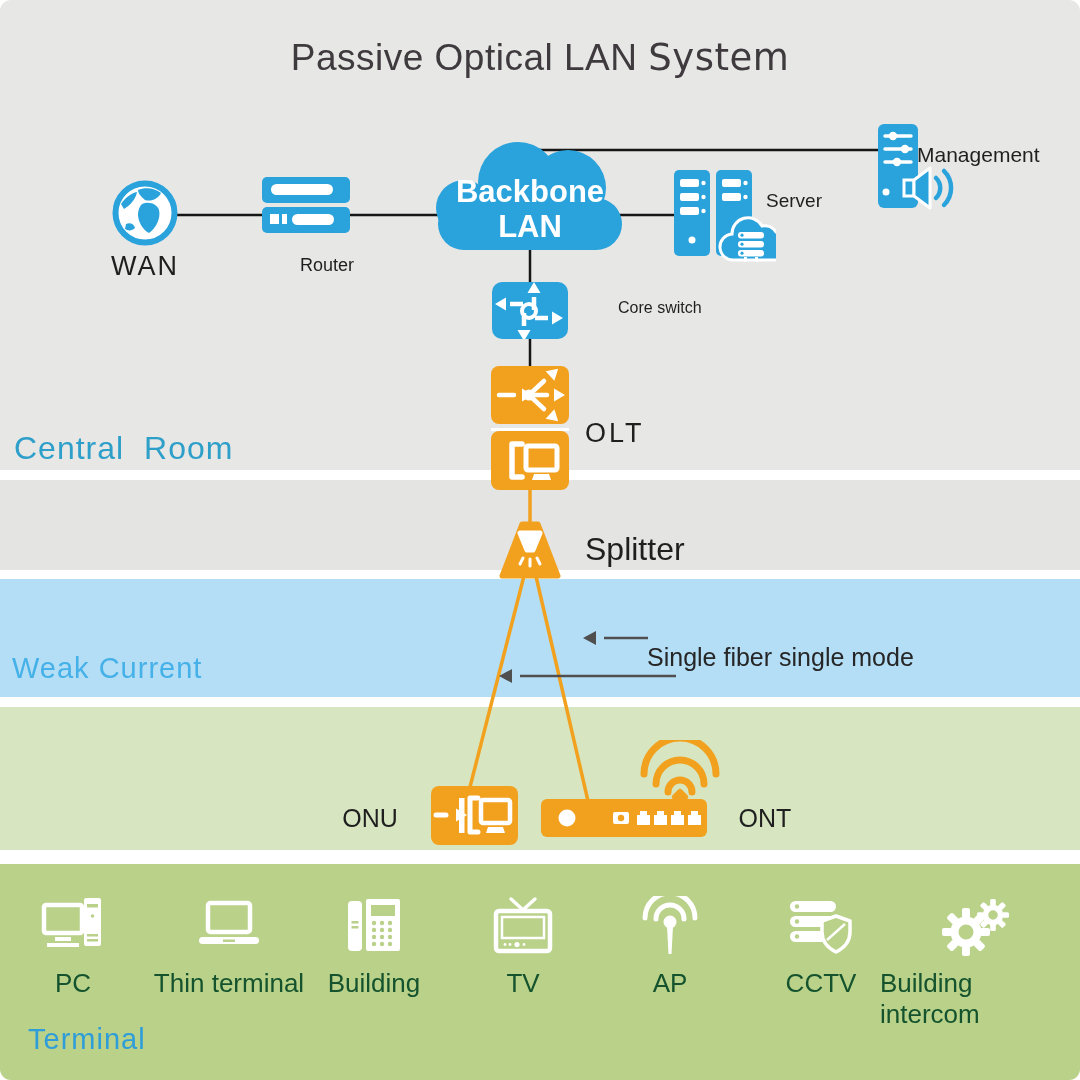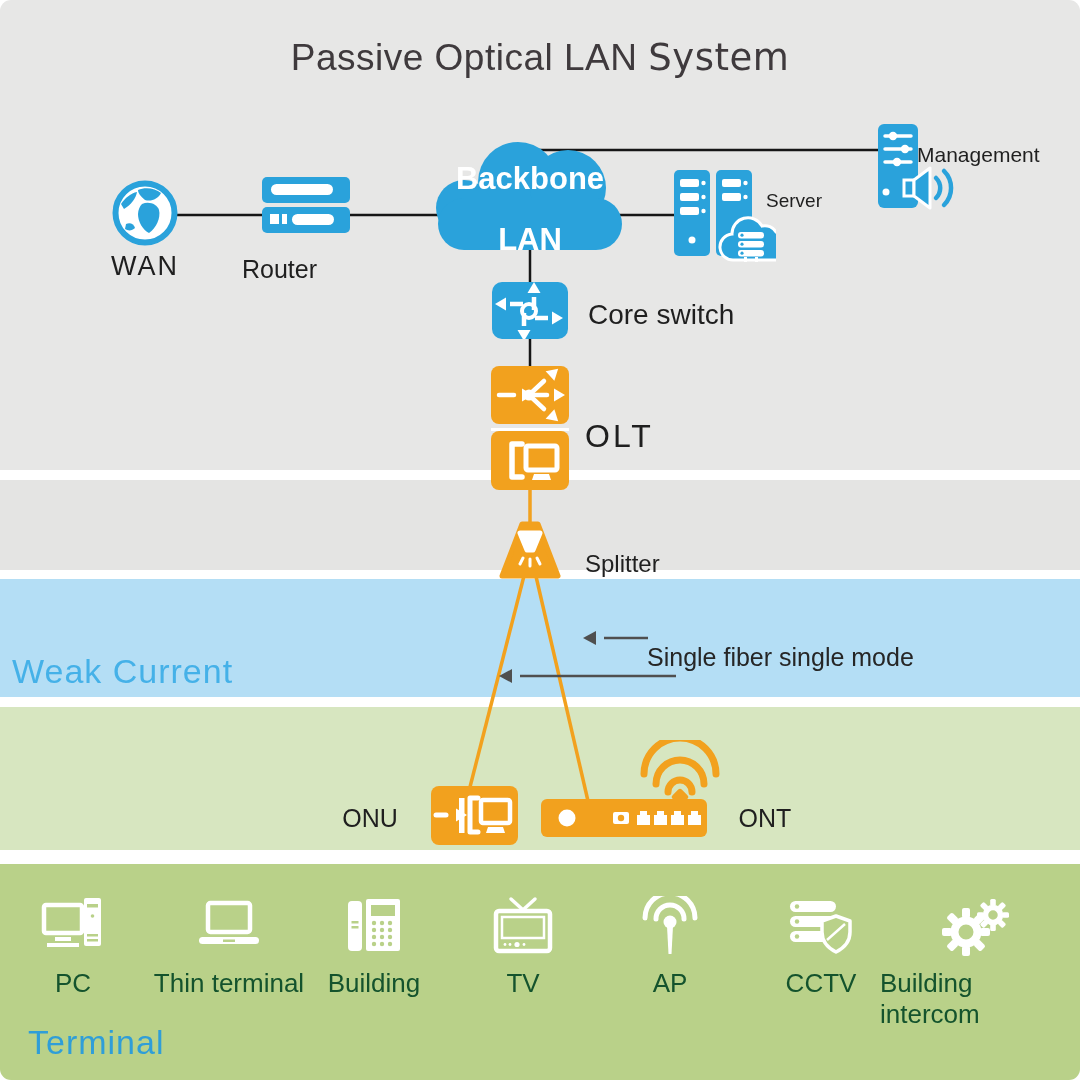--- a/index.html
+++ b/index.html
@@ -10,23 +10,23 @@
   .band-gray2{top:480px;height:90px;background:#e4e4e3;}
   .band-blue{top:579px;height:118px;background:#b4def5;}
   .band-green-light{top:707px;height:143px;background:#d7e6c0;}
   .band-green-dark{top:864px;height:216px;background:#b9d189;}
   .title{position:absolute;top:36px;left:0;width:1080px;text-align:center;
          font-size:37px;color:#3f3a3d;letter-spacing:.5px;}
   .title .t2{font-family:"DejaVu Sans",sans-serif;font-weight:500;}
   .lines{position:absolute;left:0;top:0;z-index:1;}
   .node{position:absolute;z-index:2;}
   .dev-label{position:absolute;z-index:3;color:#1f1f1f;}
-  .sec-label{position:absolute;z-index:3;font-size:34px;letter-spacing:1px;}
+  .sec-label{position:absolute;z-index:3;font-size:29px;letter-spacing:1px;}
   .cloud-text{position:absolute;inset:0;display:flex;flex-direction:column;align-items:center;
-              justify-content:space-between;padding-top:26px;color:#fff;font-weight:bold;
+              justify-content:center;padding-top:26px;color:#fff;font-weight:bold;
               font-size:31px;line-height:1.12;z-index:3;}
   .term-col{position:absolute;top:896px;z-index:2;display:flex;flex-direction:column;
             align-items:center;}
   .term-label{margin-top:12px;font-size:26px;color:#14532d;}
   .olt-gap{width:78px;height:3px;background:#fff;}
 </style>
 </head>
 <body>
 
 <div class="canvas">
@@ -75,21 +75,21 @@
   <div class="dev-label" style="left:85px;top:251px;width:120px;text-align:center;font-size:27px;letter-spacing:2px">WAN</div>
 
   <svg class="node" style="left:262px;top:177px" width="88" height="56" viewBox="0 0 88 56">
     <rect x="0" y="0" width="88" height="26" rx="5" fill="#2aa2db"></rect>
     <rect x="0" y="30" width="88" height="26" rx="5" fill="#2aa2db"></rect>
     <rect x="9" y="7" width="62" height="11" rx="5.5" fill="#fff"></rect>
     <rect x="8" y="37" width="9" height="10" fill="#fff"></rect>
     <rect x="20" y="37" width="5" height="10" fill="#fff"></rect>
     <rect x="30" y="37" width="42" height="11" rx="5.5" fill="#fff"></rect>
   </svg>
-  <div class="dev-label" style="left:242px;top:255px;width:120px;text-align:left;font-size:25px">Router</div>
+  <div class="dev-label" style="left:234px;top:255px;width:120px;text-align:right;font-size:18px">Router</div>
 
   <div class="node" style="left:428px;top:136px;width:204px;height:122px">
     <svg width="204" height="122" viewBox="0 0 204 122">
       <g fill="#2aa2db">
         <circle cx="90" cy="46" r="40"></circle>
         <circle cx="140" cy="52" r="38"></circle>
         <circle cx="36" cy="72" r="28"></circle>
         <rect x="10" y="62" width="184" height="52" rx="26"></rect>
       </g>
     </svg>
@@ -164,21 +164,21 @@
       <line x1="43" y1="36" x2="56" y2="36"></line>
       <line x1="32" y1="31" x2="32" y2="44"></line>
     </g>
     <g fill="#fff">
       <polygon points="0,-6.5 11,0 0,6.5" transform="translate(42,11) rotate(-90)"></polygon>
       <polygon points="0,-6.5 11,0 0,6.5" transform="translate(14,22) rotate(180)"></polygon>
       <polygon points="0,-6.5 11,0 0,6.5" transform="translate(60,36)"></polygon>
       <polygon points="0,-6.5 11,0 0,6.5" transform="translate(32,48) rotate(90)"></polygon>
     </g>
   </svg>
-  <div class="dev-label" style="left:588px;top:299px;font-size:28px">Core switch</div>
+  <div class="dev-label" style="left:618px;top:299px;font-size:16px">Core switch</div>
 
   <div class="node" style="left:491px;top:366px">
     <svg width="78" height="58" viewBox="0 0 78 58">
       <rect x="0" y="0" width="78" height="58" rx="8" fill="#f2a11e"></rect>
       <g stroke="#fff" stroke-width="4.5" stroke-linecap="round">
         <line x1="8" y1="29" x2="23" y2="29"></line>
         <line x1="38" y1="29" x2="53" y2="15"></line>
         <line x1="38" y1="29" x2="56" y2="29"></line>
         <line x1="38" y1="29" x2="53" y2="43"></line>
       </g>
@@ -191,32 +191,32 @@
       </g>
     </svg>
     <div class="olt-gap"></div>
     <svg width="78" height="59" viewBox="0 0 78 59">
       <rect x="0" y="0" width="78" height="59" rx="8" fill="#f2a11e"></rect>
       <path d="M31,13 L21,13 L21,46 L31,46" fill="none" stroke="#fff" stroke-width="5.5" stroke-linejoin="round" stroke-linecap="round"></path>
       <rect x="35" y="15" width="31" height="24" fill="none" stroke="#fff" stroke-width="5" rx="2"></rect>
       <polygon points="43,43 58,43 60,49 41,49" fill="#fff"></polygon>
     </svg>
   </div>
-  <div class="dev-label" style="left:585px;top:418px;font-size:32px;letter-spacing:3px">OLT</div>
+  <div class="dev-label" style="left:585px;top:418px;font-size:27px;letter-spacing:3px">OLT</div>
 
   <svg class="node" style="left:498px;top:521px" width="64" height="58" viewBox="0 0 64 58">
     <polygon points="24,3 40,3 60,55 4,55" fill="#f2a11e" stroke="#f2a11e" stroke-width="5" stroke-linejoin="round"></polygon>
     <polygon points="22,12 42,12 35,29 29,29" fill="#fff" stroke="#fff" stroke-width="5" stroke-linejoin="round"></polygon>
     <g stroke="#fff" stroke-width="3" stroke-linecap="round">
       <line x1="25" y1="37" x2="22" y2="43"></line>
       <line x1="32" y1="38" x2="32" y2="45"></line>
       <line x1="39" y1="37" x2="42" y2="43"></line>
     </g>
   </svg>
-  <div class="dev-label" style="left:585px;top:550px;font-size:24px">Splitter</div>
+  <div class="dev-label" style="left:585px;top:531px;font-size:32px">Splitter</div>
 
   <div class="dev-label" style="left:647px;top:643px;font-size:25px;color:#262626">Single fiber single mode</div>
 
   <svg class="node" style="left:431px;top:786px" width="87" height="59" viewBox="0 0 87 59">
     <rect x="0" y="0" width="87" height="59" rx="8" fill="#f2a11e"></rect>
     <line x1="5" y1="29" x2="15" y2="29" stroke="#fff" stroke-width="5" stroke-linecap="round"></line>
     <polygon points="0,-6.5 11,0 0,6.5" transform="translate(25,29)" fill="#fff"></polygon>
     <rect x="28" y="12" width="5.5" height="35" fill="#fff"></rect>
     <path d="M47,12 L39,12 L39,46 L47,46" fill="none" stroke="#fff" stroke-width="5" stroke-linejoin="round" stroke-linecap="round"></path>
     <rect x="50" y="14" width="29" height="23" fill="none" stroke="#fff" stroke-width="4.5" rx="2"></rect>
@@ -240,20 +240,21 @@
     <circle cx="80" cy="19" r="3.2" fill="#f2a11e"></circle>
     <g fill="#fff">
       <path d="M96,26 V16 h3 V12 h7 V16 h3 V26 Z"></path>
       <path d="M113,26 V16 h3 V12 h7 V16 h3 V26 Z"></path>
       <path d="M130,26 V16 h3 V12 h7 V16 h3 V26 Z"></path>
       <path d="M147,26 V16 h3 V12 h7 V16 h3 V26 Z"></path>
     </g>
   </svg>
   <div class="dev-label" style="left:725px;top:804px;width:80px;text-align:center;font-size:25px">ONT</div>
 
+  <div class="sec-label" style="left:14px;top:430px;color:#2d9fc9;word-spacing:10px;font-size:32px">Central Room</div>
   <div class="sec-label" style="left:12px;top:652px;color:#45b1e8">Weak Current</div>
   <div class="sec-label" style="left:28px;top:1023px;color:#2f9ed8">Terminal</div>
 
   <div class="term-col" style="left:-17px;width:180px">
     <svg width="70" height="60" viewBox="0 0 70 60">
       <rect x="46" y="2" width="17" height="48" rx="2" fill="#fff"></rect>
       <rect x="49" y="8" width="11" height="3.5" fill="#b9d189"></rect>
       <circle cx="54.5" cy="20" r="1.8" fill="#b9d189"></circle>
       <rect x="49" y="38" width="11" height="2.5" fill="#b9d189"></rect>
       <rect x="49" y="43" width="11" height="2.5" fill="#b9d189"></rect>

